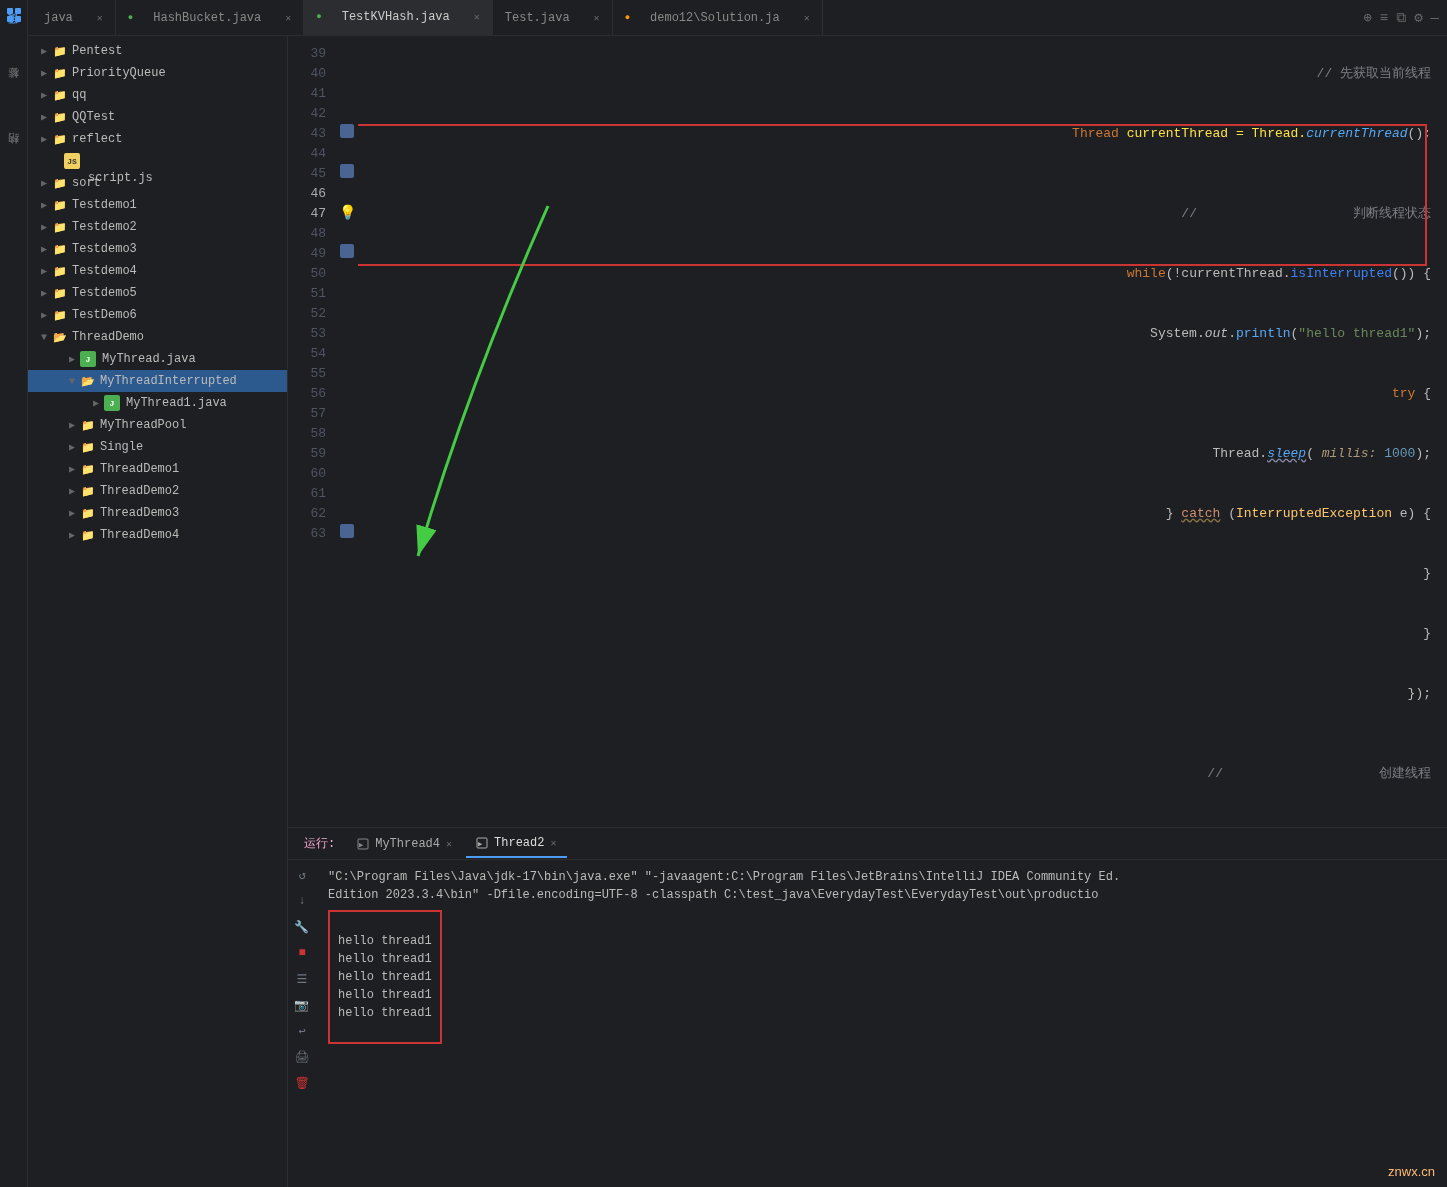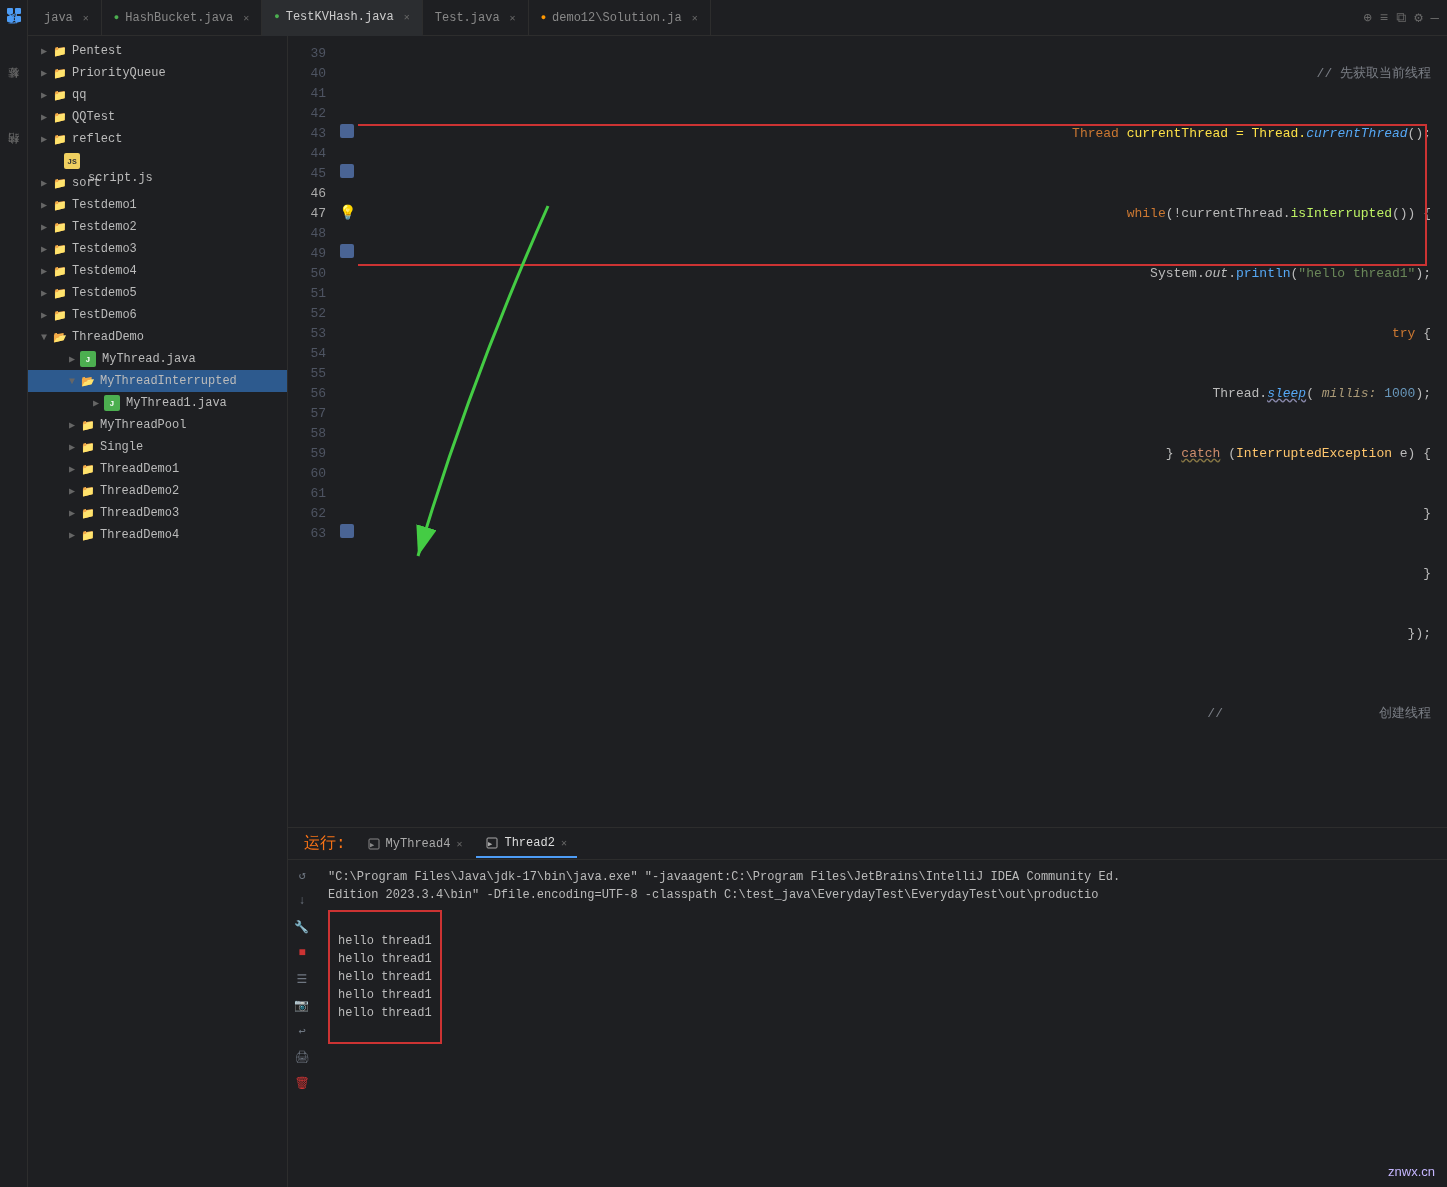--- a/index.html
+++ b/index.html
@@ -55,21 +55,21 @@
     }
     .tab {
       height: 36px;
       display: flex;
       align-items: center;
       padding: 0 12px;
       font-size: 12px;
       color: #888;
       cursor: pointer;
       border-right: 1px solid #2d2d2d;
-      gap: 6px;
+      gap: 20px;
       white-space: nowrap;
     }
     .tab.active {
       color: #ccc;
       background: #2b2d30;
       border-bottom: 2px solid #2b2d30;
     }
     .tab-close {
       font-size: 10px;
       color: #666;
@@ -200,22 +200,22 @@
     .bottom-tab-bar {
       height: 32px;
       background: #1e1f22;
       display: flex;
       align-items: center;
       padding-left: 8px;
       border-bottom: 1px solid #2d2d2d;
       gap: 4px;
     }
     .bottom-label {
-      color: #f97316;
-      font-size: 16px;
+      color: #f9a8d4;
+      font-size: 12px;
       padding: 0 8px;
     }
     .bottom-tab {
       height: 28px;
       display: flex;
       align-items: center;
       padding: 0 10px;
       font-size: 12px;
       color: #aaa;
       cursor: pointer;
@@ -275,21 +275,21 @@
       top: 0;
       left: 0;
       pointer-events: none;
     }
 
     
     .watermark {
       position: absolute;
       bottom: 8px;
       right: 12px;
-      color: #c4b5fd;
+      color: #fdba74;
       font-size: 13px;
       font-family: Arial, sans-serif;
     }
 
     
     ::-webkit-scrollbar { width: 6px; height: 6px; }
     ::-webkit-scrollbar-track { background: #1e1f22; }
     ::-webkit-scrollbar-thumb { background: #3a3d41; border-radius: 3px; }
 
     .lamp-icon {
@@ -544,23 +544,26 @@
           <div class="code-line">
             <span style="color:#7a7e85;">    // 先获取当前线程</span>
           </div>
 
           <div class="code-line">
             <span style="color:#cc7832;">    Thread </span><span style="color:#fde047;">currentThread = Thread.</span><span style="color:#56a8f5;font-style:italic;">currentThread</span><span style="color:#bbb;">();</span>
           </div>
 
           <div class="code-line">&nbsp;</div>
 
-
-          <div class="code-line">
-            <span style="color:#cc7832;">    while</span><span style="color:#bbb;">(!currentThread.</span><span style="color:#bef264;">isInterrupted</span><span style="color:#bbb;">()) {</span>
+          <div class="code-line">
+            <span style="color:#7a7e85;">    //                    判断线程状态</span>
+          </div>
+
+          <div class="code-line">
+            <span style="color:#cc7832;">    while</span><span style="color:#bbb;">(!currentThread.</span><span style="color:#3b82f6;">isInterrupted</span><span style="color:#bbb;">()) {</span>
           </div>
 
           <div class="code-line">
             <span style="color:#bbb;">        System.</span><span style="color:#bbb;font-style:italic;">out</span><span style="color:#bbb;">.</span><span style="color:#56a8f5;">println</span><span style="color:#bbb;">(</span><span style="color:#6a8759;">"hello thread1"</span><span style="color:#bbb;">);</span>
           </div>
 
           <div class="code-line">
             <span style="color:#cc7832;">        try </span><span style="color:#bbb;">{</span>
           </div>
 

